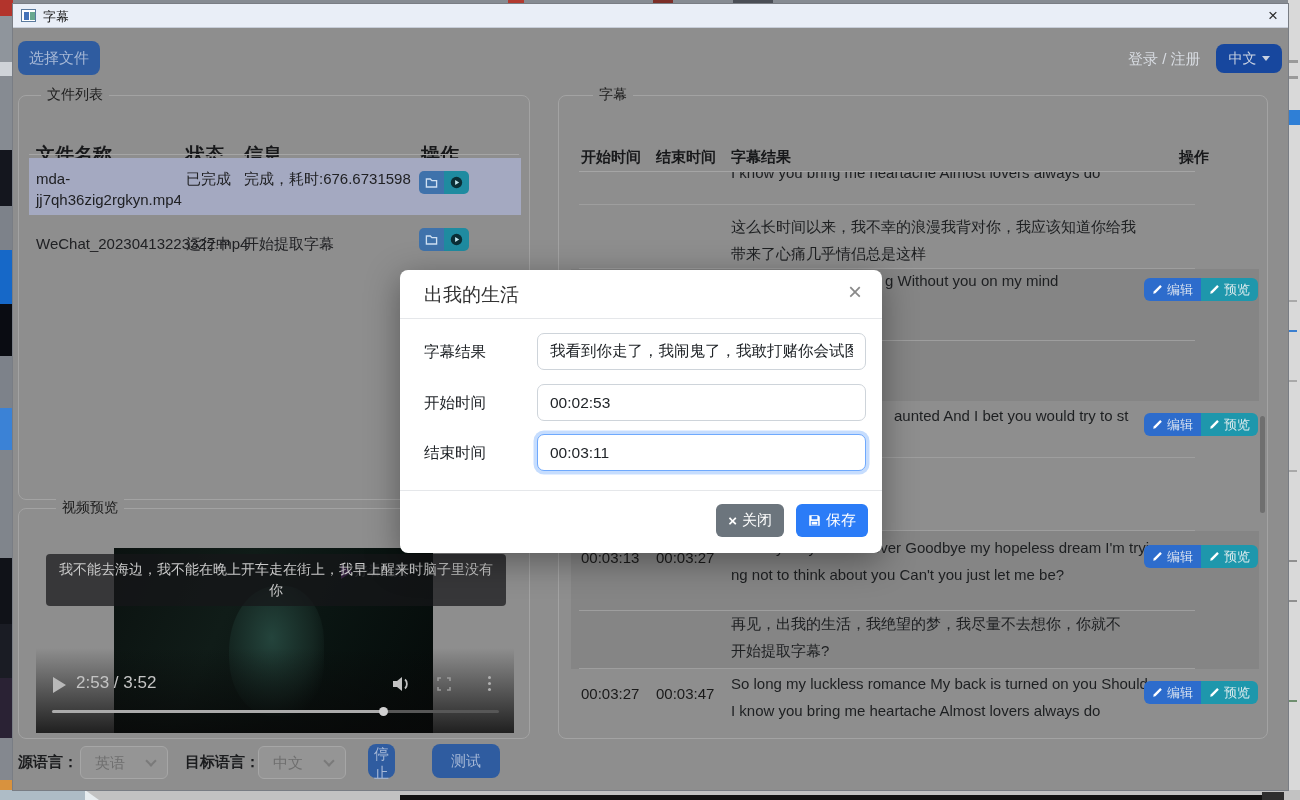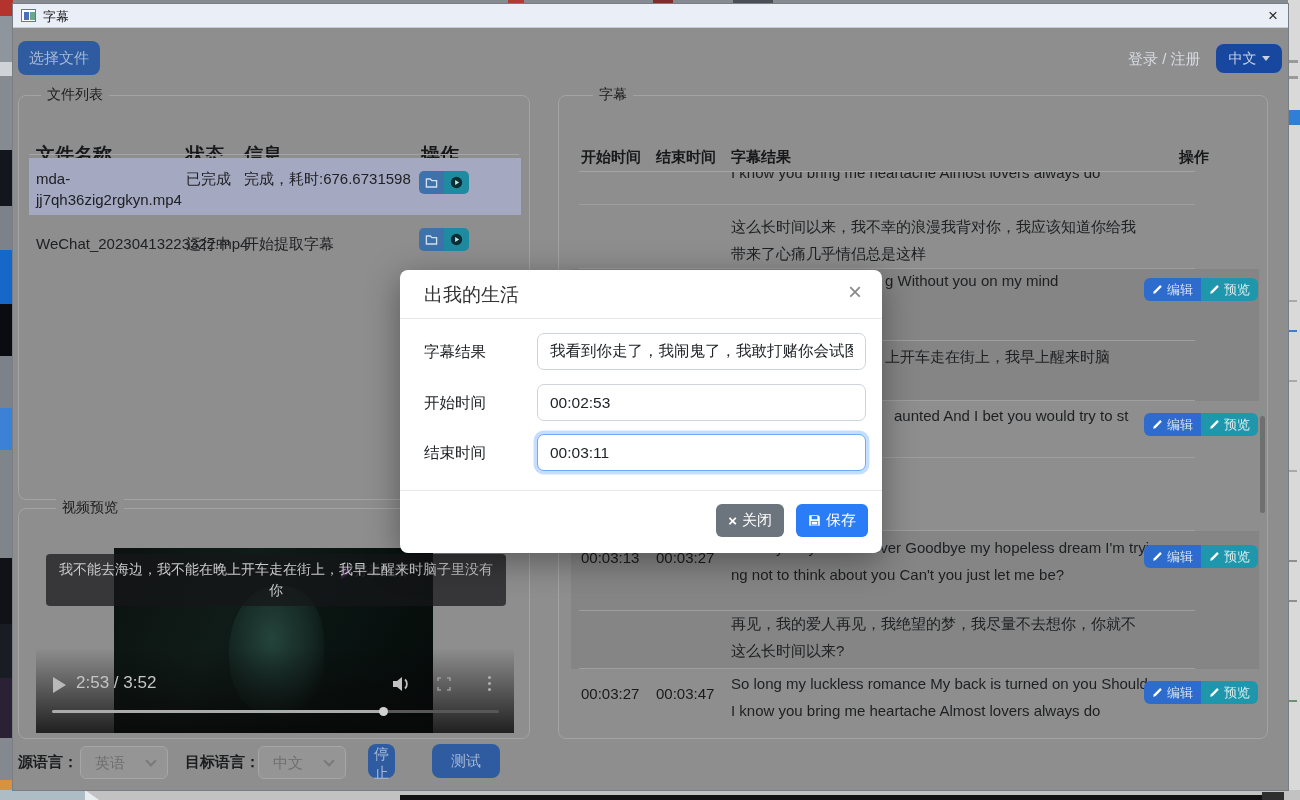--- a/index.html
+++ b/index.html
@@ -295,26 +295,20 @@
             <button class="btn-prev">
                 <svg width="11" height="11" viewBox="0 0 16 16">
                   <path d="M11.9 1.6l2.4 2.4-9.4 9.4-3.1.7.7-3.1z" fill="#fff"></path>
                 </svg>
                 <span>预览</span>
               </button>
           </div>
           <div class="rline"></div>
         </div>
 
-        <div class="srow" style="top:170px;height:60px">
-          <div class="stext" style="left:314px;top:2px;width:370px">
-              <span>上开车走在街上，我早上醒来时脑</span>
-            </div>
-          <div class="rline"></div>
-        </div>
 
         <div class="srow" style="top:230px;height:57px">
           <div class="stext" style="left:323px;top:1px;width:362px">
               <span>aunted And I bet you would try to st</span>
             </div>
           <div class="rowact" style="top:12px">
             <button class="btn-edit">
                 <svg width="11" height="11" viewBox="0 0 16 16">
                   <path d="M11.9 1.6l2.4 2.4-9.4 9.4-3.1.7.7-3.1z" fill="#fff"></path>
                 </svg>
@@ -353,22 +347,22 @@
                   <path d="M11.9 1.6l2.4 2.4-9.4 9.4-3.1.7.7-3.1z" fill="#fff"></path>
                 </svg>
                 <span>预览</span>
               </button>
           </div>
           <div class="rline"></div>
         </div>
 
         <div class="srow" style="top:440px;height:58px">
           <div class="stext" style="left:160px;top:-1px">
-              <span>再见，我的爱人再见，我绝望的梦，我尽量不去想你，你就不</span>
-              <span>这么长时间以来?</span>
+              <span>再见，出我的生活，我绝望的梦，我尽量不去想你，你就不</span>
+              <span>开始提取字幕?</span>
             </div>
           <div class="rline"></div>
         </div>
 
         <div class="srow" style="top:498px;height:62px">
           <span class="stime" style="left:10px;top:16px">00:03:27</span>
           <span class="stime" style="left:85px;top:16px">00:03:47</span>
           <div class="stext" style="left:160px;top:1px">
               <span>So long my luckless romance My back is turned on you Should</span>
               <span>I know you bring me heartache Almost lovers always do</span>

